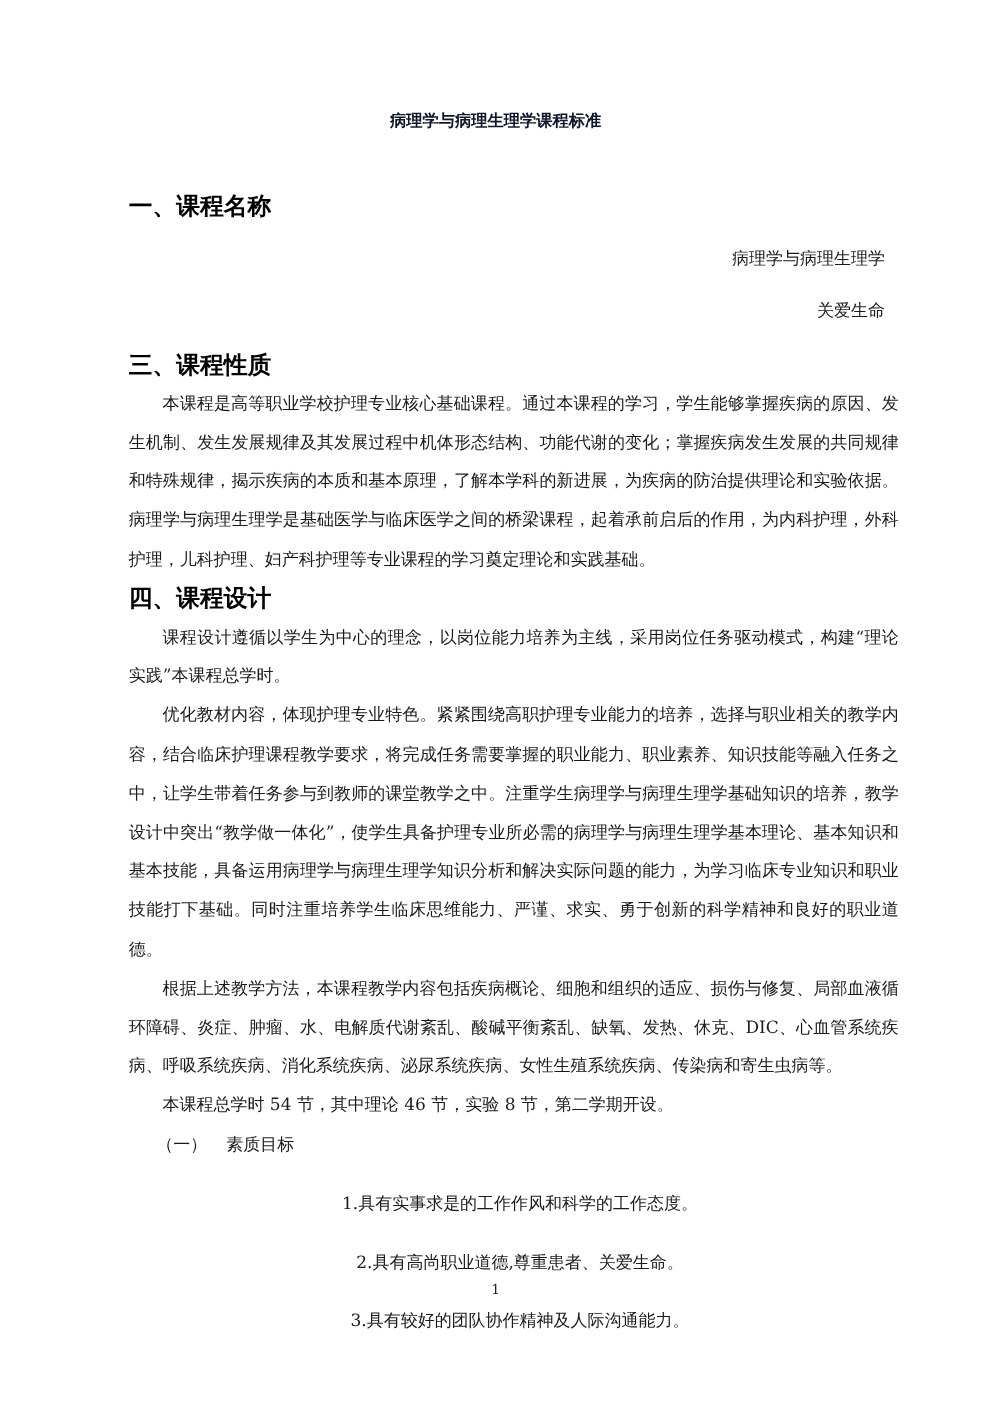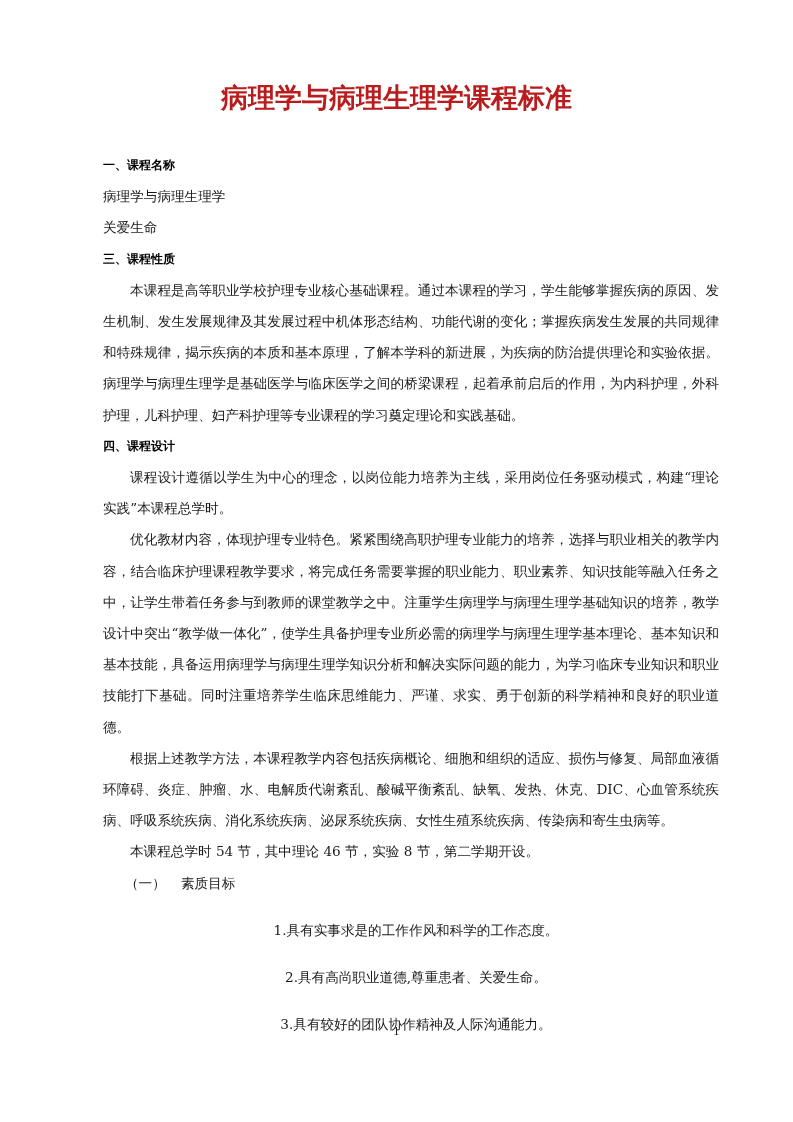--- a/index.html
+++ b/index.html
@@ -22,44 +22,45 @@
     height: 1122px;
   }
   .title {
     position: absolute;
     top: 84px;
     left: 0;
     width: 793px;
     text-align: center;
     font-family: "DejaVu Sans", "Liberation Sans", sans-serif;
     font-weight: bold;
-    font-size: 27px;
+    font-size: 13px;
     line-height: 28px;
-    color: #b91c1c;
+    color: #0f172a;
     letter-spacing: 0px;
   }
   .content {
     position: absolute;
     top: 150px;
     left: 103px;
     width: 616px;
     font-size: 13.6px;
     line-height: 31.2px;
   }
   .heading {
     font-family: Liberation Sans, sans-serif;
     font-weight: bold;
-    font-size: 12px;
+    font-size: 19px;
     color: #000;
     margin: 0;
     height: 31.2px;
   }
   .plain {
-    margin: 0;
+    margin: 11px;
     height: 31.2px;
+    text-align: right;
   }
   .para {
     margin: 0;
     text-indent: 27px;
     text-align: justify;
     text-align-last: left;
     word-break: break-all;
   }
   .subheading {
     margin: 0;

